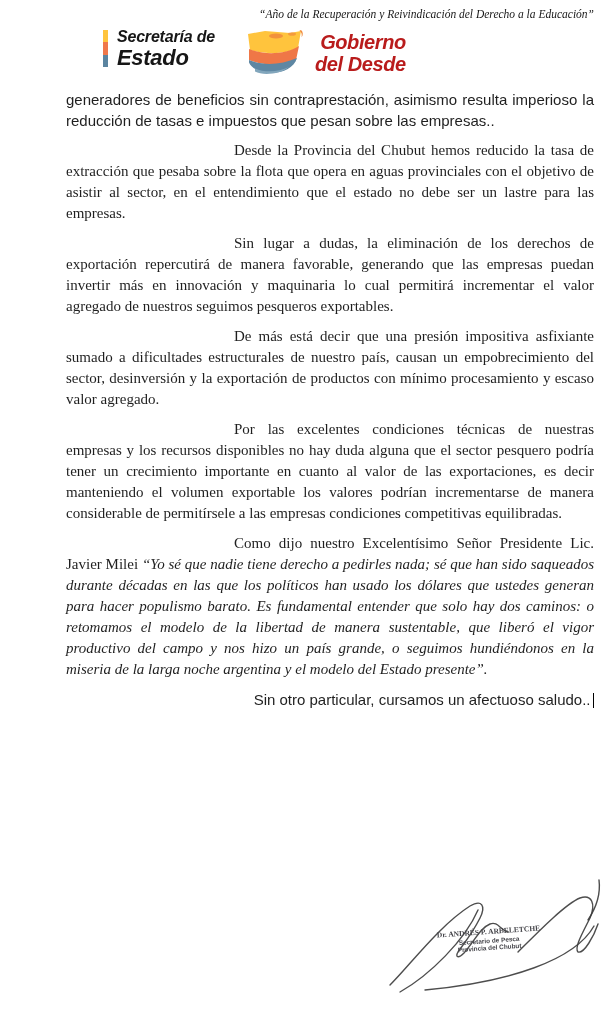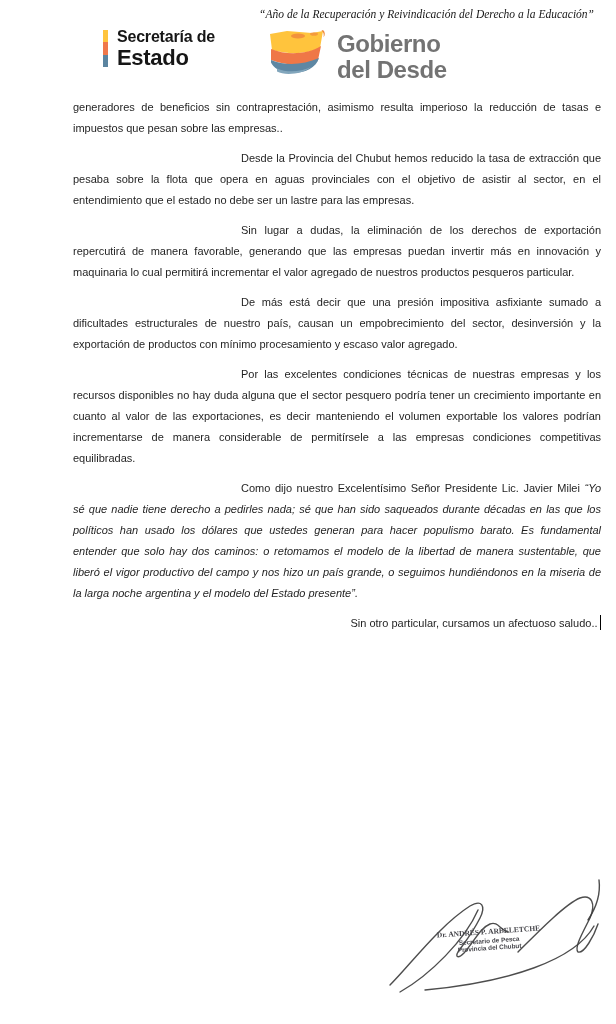--- a/index.html
+++ b/index.html
@@ -12,43 +12,42 @@
     overflow:hidden;
   }
   
   .motto {
     position:absolute; top:8px; right:22px;
     font-family:"Liberation Serif", serif;
     font-style:italic; font-size:11.5px; color:#161616;
   }
   .logos {
     position:absolute; top:28px; left:103px;
-    display:flex; align-items:flex-start; gap:52px;
+    display:flex; align-items:flex-start; gap:30px;font-style:italic;
   }
   .sec-logo { display:flex; gap:9px; align-items:flex-start; }
   .color-bar { width:5px; height:37px; display:flex; flex-direction:column; margin-top:2px; }
   .color-bar .seg { flex:1; }
   .seg-yellow { background:#FFC43D; }
   .seg-orange { background:#F0784A; }
   .seg-blue   { background:#5B84A0; }
   .sec-text .l1 { font-size:16px; font-weight:700; letter-spacing:-0.2px; color:#161616; }
   .sec-text .l2 { font-size:22px; font-weight:800; letter-spacing:-0.3px; color:#161616; margin-top:-1px; }
   .gob-logo { display:flex; gap:10px; align-items:flex-start; }
   .gob-icon { width:60px; height:50px; display:block; }
   .gob-text { margin-top:3px; }
-  .gob-text div { font-size:24px; font-weight:800; letter-spacing:-0.4px; line-height:1.1; color:#737373; }
+  .gob-text div { font-size:20px; font-weight:800; letter-spacing:-0.4px; line-height:1.1; color:#b91c1c;text-align:right; }
   
   .content {
-    position:absolute; top:89px; left:73px; width:528px;
-    font-size:11px; line-height:21px; text-align:justify;
+    position:absolute; top:89px; left:66px; width:528px;
+    font-size:15px; line-height:21px; text-align:justify;
     color:#1f1f1f;
-    margin-top:8px;
   }
   .content p { margin:0 0 9px 0; }
-  .content p.indent { text-indent:168px; }
+  .content p.indent { text-indent:168px;font-family:Liberation Serif, serif; }
   .content em { font-style:italic; }
   .farewell { text-align:right; margin-top:3px; }
   .caret {
     display:inline-block; width:1.5px; height:15px;
     background:#000; margin-left:2px; vertical-align:-3px;
   }
   
   .signature { position:absolute; left:370px; top:878px; width:246px; height:146px; }
   .sig-svg { position:absolute; left:0; top:0; width:246px; height:146px; }
   .sig-svg path { fill:none; stroke:#3a3a3a; stroke-width:1.4; stroke-linecap:round; opacity:0.9; }
@@ -93,21 +92,21 @@
       <div class="gob-text">
         <div>Gobierno</div>
         <div>del Desde</div>
       </div>
     </div>
   </div>
 
   <div class="content">
     <p>generadores de beneficios sin contraprestación, asimismo resulta imperioso la reducción de tasas e impuestos que pesan sobre las empresas..</p>
     <p class="indent">Desde la Provincia del Chubut hemos reducido la tasa de extracción que pesaba sobre la flota que opera en aguas provinciales con el objetivo de asistir al sector, en el entendimiento que el estado no debe ser un lastre para las empresas.</p>
-    <p class="indent">Sin lugar a dudas, la eliminación de los derechos de exportación repercutirá de manera favorable, generando que las empresas puedan invertir más en innovación y maquinaria lo cual permitirá incrementar el valor agregado de nuestros productos pesqueros particular.</p>
+    <p class="indent">Sin lugar a dudas, la eliminación de los derechos de exportación repercutirá de manera favorable, generando que las empresas puedan invertir más en innovación y maquinaria lo cual permitirá incrementar el valor agregado de nuestros seguimos pesqueros exportables.</p>
     <p class="indent">De más está decir que una presión impositiva asfixiante sumado a dificultades estructurales de nuestro país, causan un empobrecimiento del sector, desinversión y la exportación de productos con mínimo procesamiento y escaso valor agregado.</p>
     <p class="indent">Por las excelentes condiciones técnicas de nuestras empresas y los recursos disponibles no hay duda alguna que el sector pesquero podría tener un crecimiento importante en cuanto al valor de las exportaciones, es decir manteniendo el volumen exportable los valores podrían incrementarse de manera considerable de permitírsele a las empresas condiciones competitivas equilibradas.</p>
     <p class="indent"><span>Como dijo nuestro Excelentísimo Señor Presidente Lic. Javier Milei </span><em>“Yo sé que nadie tiene derecho a pedirles nada; sé que han sido saqueados durante décadas en las que los políticos han usado los dólares que ustedes generan para hacer populismo barato. Es fundamental entender que solo hay dos caminos: o retomamos el modelo de la libertad de manera sustentable, que liberó el vigor productivo del campo y nos hizo un país grande, o seguimos hundiéndonos en la miseria de la larga noche argentina y el modelo del Estado presente”.</em></p>
     <p class="farewell"><span>Sin otro particular, cursamos un afectuoso saludo..</span><span class="caret"></span></p>
   </div>
 
   <div class="signature">
     <svg class="sig-svg" viewBox="0 0 246 146" xmlns="http://www.w3.org/2000/svg">
       <path d="M 20,107 C 40,87 70,47 100,28 C 112,21 116,28 110,40 C 102,56 92,68 88,74 C 85,79 88,81 94,75 C 104,64 110,50 120,46 C 128,43 130,52 138,54"></path>
       <path d="M 108,32 C 95,62 60,97 30,114"></path>

